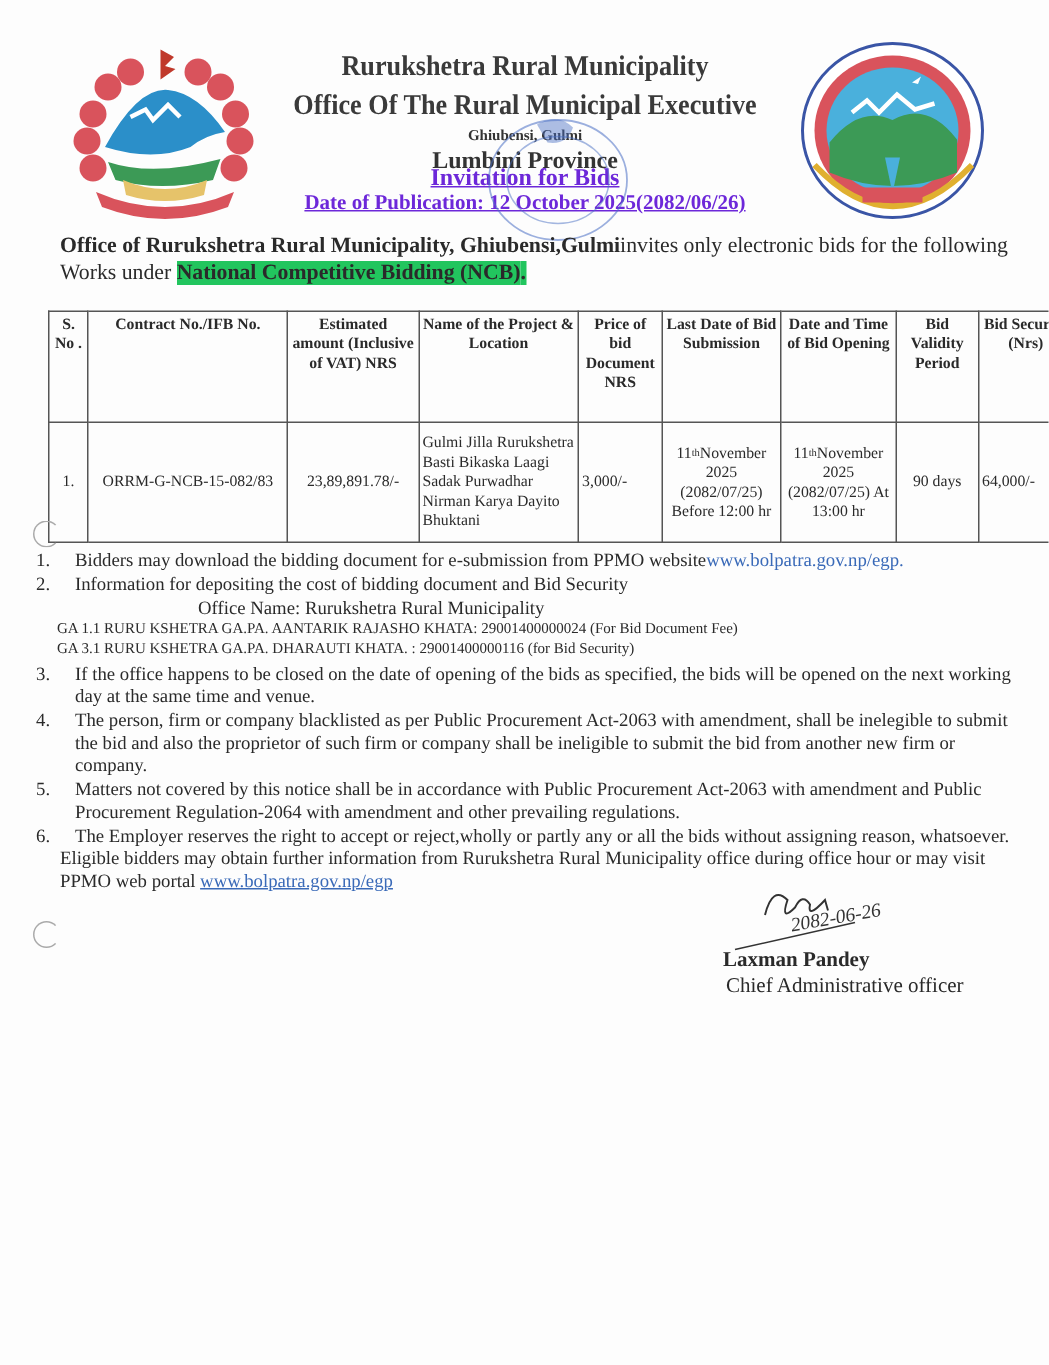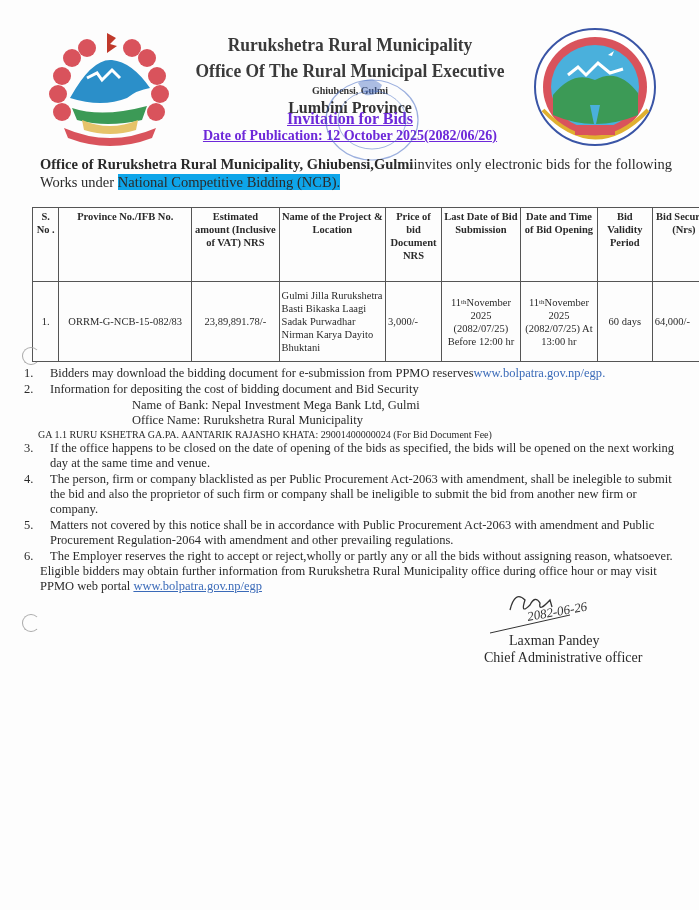--- a/index.html
+++ b/index.html
@@ -11,38 +11,38 @@
   .hdr { left:150px; width:400px; text-align:center; }
   .h1 { top:34px; font-size:19px; font-weight:bold; color:#3a3a3a; font-family:"Liberation Serif",serif; transform:scaleX(0.92); }
   .h2 { top:60px; font-size:19px; font-weight:bold; color:#3a3a3a; transform:scaleX(0.92); }
   .h3 { top:85px; font-size:10px; font-weight:bold; color:#333; }
   .h4 { top:99px; font-size:16px; font-weight:bold; color:#333; }
   .h5 { top:110px; font-size:16px; font-weight:bold; text-decoration:underline; color:#6d28d9; }
   .h6 { top:128px; font-size:14px; font-weight:bold; text-decoration:underline; color:#6d28d9; }
   .stamp { left:320px; top:75px; width:105px; height:90px; }
   .intro { left:40px; top:155px; width:640px; font-size:14.5px; line-height:18px; }
   .intro b { font-weight:bold; }
-  .hl { background:#0ea5e9; }
+  .hl { background:#22c55e;font-weight:bold; }
   table.bids { position:absolute; left:32px; top:207px; width:684px; border-collapse:collapse; font-size:10.5px; }
   table.bids th, table.bids td { border:1px solid #555; vertical-align:top; text-align:center; padding:2px 2px; line-height:13px; }
   table.bids th { font-weight:bold; height:69px; }
   table.bids td { height:75px; vertical-align:middle; }
   table.bids td.left { text-align:left; }
   sup { font-size:7px; vertical-align:top; }
   .notes { left:22px; top:366px; width:660px; font-size:12.5px; line-height:15px; }
   .note { display:flex; margin-bottom:1px; }
   .note .num { width:26px; flex:none; text-align:left; padding-left:2px; }
   .note .txt { flex:1; }
   .sub { padding-left:110px; }
   .ga { padding-left:16px; font-size:10px; line-height:13px; }
   .link { color:#3a6ab8; }
   .link-u { color:#3a6ab8; text-decoration:underline; }
   .indent6 { padding-left:18px; }
   .sig { left:480px; top:585px; width:200px; }
-  .sig-name { left:509px; top:633px; font-size:14px; }
+  .sig-name { left:482px; top:633px; font-size:14px;font-weight:bold; }
   .sig-title { left:484px; top:650px; font-size:14px; }
   .punch { width:16px; height:16px; border:1px solid #aaa; border-radius:50%; border-right-color:transparent; }
 </style>
 </head>
 <body>
 
 <div class="abs logo-left">
   <svg width="135" height="125" viewBox="0 0 135 125">
     <g fill="#d9535c">
       <circle cx="30" cy="30" r="9"></circle>
@@ -106,60 +106,60 @@
       <col style="width:101px">
     <col style="width:53px">
       <col style="width:75px">
       <col style="width:73px">
       <col style="width:52px">
       <col style="width:60px">
   </colgroup>
   <thead>
     <tr>
       <th>S. No .</th>
-      <th>Province No./IFB No.</th>
+      <th>Contract No./IFB No.</th>
       <th>Estimated amount (Inclusive of VAT) NRS</th>
       <th>Name of the Project &amp; Location</th>
       <th>Price of bid Document NRS</th>
       <th>Last Date of Bid Submission</th>
       <th>Date and Time of Bid Opening</th>
       <th>Bid Validity Period</th>
       <th>Bid Security (Nrs)</th>
     </tr>
   </thead>
   <tbody>
     <tr>
       <td>1.</td>
       <td>ORRM-G-NCB-15-082/83</td>
       <td>23,89,891.78/-</td>
       <td class="left">Gulmi Jilla Rurukshetra Basti Bikaska Laagi Sadak Purwadhar Nirman Karya Dayito Bhuktani</td>
       <td class="left">3,000/-</td>
       <td><span>11</span><sup>th</sup><span>November 2025 (2082/07/25) Before 12:00 hr</span></td>
       <td><span>11</span><sup>th</sup><span>November 2025 (2082/07/25) At  13:00 hr</span></td>
-      <td>60 days</td>
+      <td>90 days</td>
       <td class="left">64,000/-</td>
     </tr>
   </tbody>
 </table>
 
 <div class="abs punch" style="left:22px;top:347px;"></div>
 <div class="abs punch" style="left:22px;top:614px;"></div>
 
 <div class="abs notes">
   <div class="note">
     <span class="num">1.</span>
-    <span class="txt"><span>Bidders may download the bidding document for e-submission from PPMO reserves</span><a class="link">www.bolpatra.gov.np/egp</a><span class="link">.</span></span>
+    <span class="txt"><span>Bidders may download the bidding document for e-submission from PPMO website</span><a class="link">www.bolpatra.gov.np/egp</a><span class="link">.</span></span>
   </div>
   <div class="note">
     <span class="num">2.</span>
     <span class="txt">Information for depositing the cost of bidding document and Bid Security</span>
   </div>
-  <div class="sub">Name of Bank: Nepal Investment Mega Bank Ltd, Gulmi</div>
   <div class="sub">Office Name: Rurukshetra Rural Municipality</div>
   <div class="ga">GA 1.1 RURU KSHETRA GA.PA. AANTARIK RAJASHO KHATA: 29001400000024 (For Bid Document Fee)</div>
+  <div class="ga" style="margin-bottom:3px;">GA 3.1 RURU KSHETRA GA.PA. DHARAUTI KHATA. : 29001400000116 (for Bid Security)</div>
   <div class="note">
     <span class="num">3.</span>
     <span class="txt">If the office happens to be closed on the date of opening of the bids as specified, the bids will be opened on the next working day at the same time and venue.</span>
   </div>
   <div class="note">
     <span class="num">4.</span>
     <span class="txt">The person, firm or company blacklisted as per Public Procurement Act-2063 with amendment, shall be inelegible to submit the bid and also the proprietor of such firm or company shall be ineligible to submit the bid from another new firm or company.</span>
   </div>
   <div class="note">
     <span class="num">5.</span>

